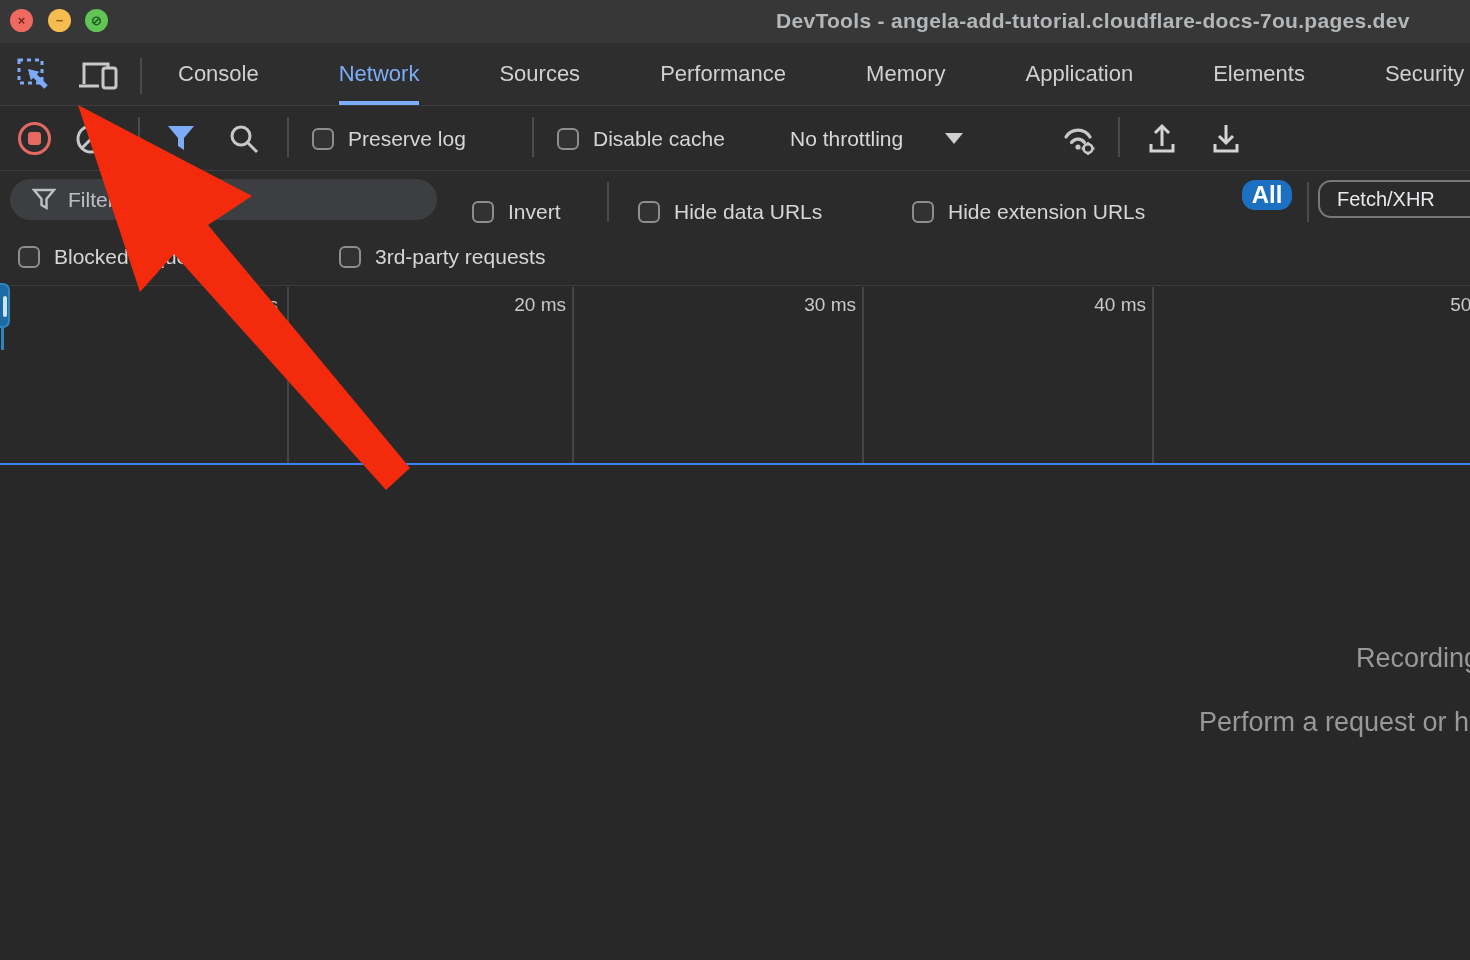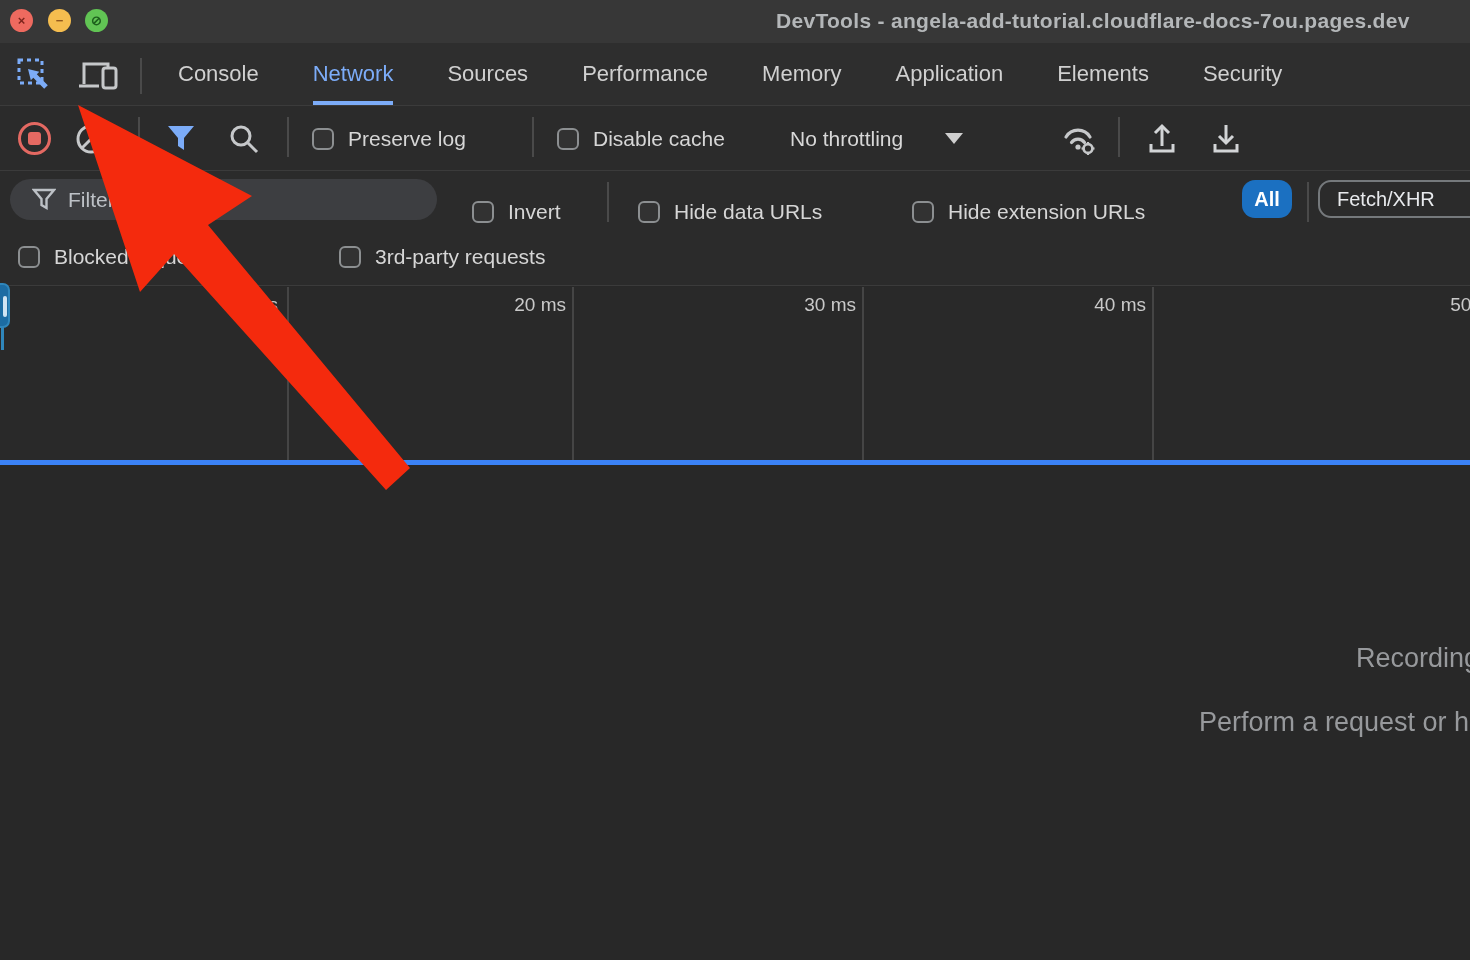--- a/index.html
+++ b/index.html
@@ -18,21 +18,21 @@
   .tl-close { left:10px;  background:#ee6a5f; color:#7e241c; }
   .tl-min   { left:48px;  background:#f5bd4f; color:#93591c; }
   .tl-zoom  { left:85px;  background:#61c454; color:#1d601d; }
   .win-title { position:absolute; left:776px; top:9px; font-size:21px; font-weight:bold;
                letter-spacing:.3px; color:#b4b7b9; white-space:nowrap; }
   
   .tabbar { position:absolute; left:0; top:43px; width:100%; height:63px; background:#2e2e2e;
             border-bottom:1px solid #3b3b3b; }
   .icon-btn { position:absolute; top:13px; width:44px; height:38px; display:flex;
               align-items:center; justify-content:center; border-radius:4px; }
-  .tabs { position:absolute; left:178px; top:0; height:100%; display:flex; gap:54px; }
+  .tabs { position:absolute; left:178px; top:0; height:100%; display:flex; gap:80px; }
   .tab { height:100%; display:flex; align-items:center; font-size:22px; color:#d0d0d0;
          border-bottom:4px solid transparent; padding-top:3px; white-space:nowrap; }
   .tab.active { color:#7cacf8; border-bottom-color:#7cacf8; }
   .vsep { position:absolute; width:2px; background:#4a4a4a; }
   
   .toolbar { position:absolute; left:0; top:106px; width:100%; height:65px; background:#2b2b2b;
              border-bottom:1px solid #3b3b3b; }
   .toolbar .vsep, .filterrow .vsep { top:11px; height:40px; }
   .tool-icon { position:absolute; top:0; height:65px; display:flex; align-items:center; justify-content:center; }
   .checkbox { display:inline-block; width:22px; height:22px; border:2px solid #8c8f91;
@@ -45,33 +45,33 @@
   .caret-down { width:0; height:0; border-left:9px solid transparent; border-right:9px solid transparent;
                 border-top:11px solid #cfcfcf; }
   
   .filterrow { position:absolute; left:0; top:171px; width:100%; height:57px; background:#2b2b2b; }
   .filter-pill { position:absolute; left:10px; top:8px; width:427px; height:41px; border-radius:21px;
                  background:#3d3e41; display:flex; align-items:center; padding-left:22px; gap:12px; }
   .filter-pill input { background:transparent; border:none; outline:none; color:#bdc1c6;
                        font-size:21px; font-family:inherit; width:300px; }
   .filter-pill input::placeholder { color:#bdc1c6; opacity:1; }
   .filterrow .check-item { top:17px;margin-top:12px; }
-  .pill-all { position:absolute; left:1242px; top:9px; width:50px; height:38px; border-radius:13px;
-              background:#1b70c1; color:#fff; font-size:20px; font-weight:bold;
+  .pill-all { position:absolute; left:1242px; top:9px; width:50px; height:30px; border-radius:13px;
+              background:#1b70c1; color:#fff; font-size:24px; font-weight:bold;
               display:flex; align-items:center; justify-content:center; }
   .pill-fetch { position:absolute; left:1318px; top:9px; width:210px; height:38px; border-radius:13px;
                 border:2px solid #75797c; color:#e8eaed; font-size:20px;
                 display:flex; align-items:center; padding-left:17px; white-space:nowrap; }
   
   .optionsrow { position:absolute; left:0; top:228px; width:100%; height:58px; background:#2b2b2b;
                 border-bottom:1px solid #3b3b3b; }
   .optionsrow .check-item { top:17px; }
   
   .timeline { position:absolute; left:0; top:287px; width:100%; height:178px; background:#292929;
-              border-bottom:5px solid #3b82f6;padding-left:40px; }
+              border-bottom:2px solid #3b82f6;padding-left:40px; }
   .timeline .col-sep { position:absolute; top:0; bottom:0; width:2px; background:#454545; }
   .time-label { position:absolute; top:7px; width:110px; text-align:right; font-size:19px; color:#c9c9c9; }
   .ov-handle { position:absolute; left:-7px; top:-4px; width:17px; height:45px; border-radius:7px;
                background:#1c6ca3; border:2px solid #2f86bb; }
   .ov-handle::after { content:""; position:absolute; left:8px; top:11px; width:4px; height:21px;
                       border-radius:2px; background:#cfe4f2; }
   .ov-stem { position:absolute; left:1px; top:40px; width:3px; height:23px; background:#2f86bb; }
   
   .mainpanel { position:absolute; left:0; top:466px; width:100%; height:494px; background:#282828; }
   .empty-line { position:absolute; font-size:27px; color:#97999c; white-space:nowrap; }

